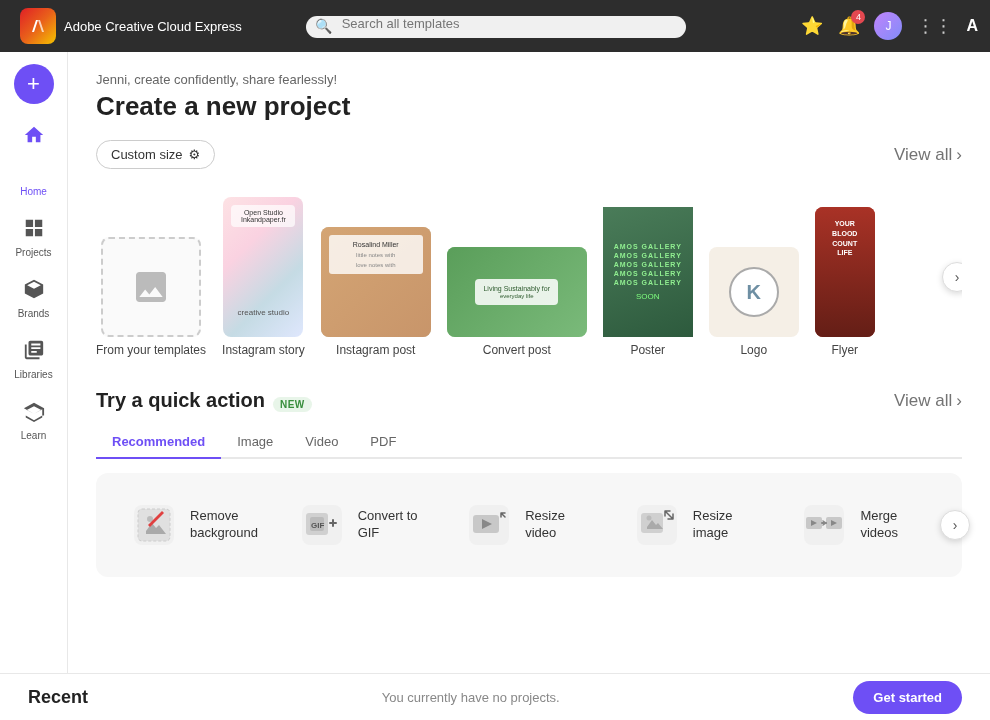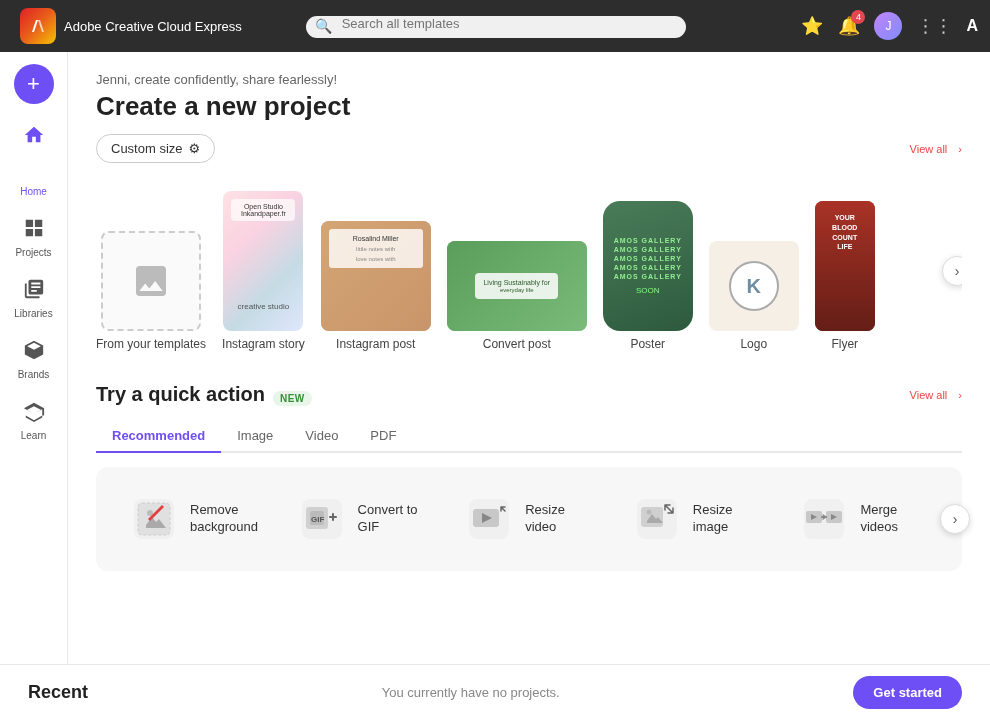--- a/index.html
+++ b/index.html
@@ -157,21 +157,21 @@
     }
     .welcome-text {
       font-size: 13px;
       color: #666;
       margin-bottom: 4px;
     }
     .create-title {
       font-size: 26px;
       font-weight: 700;
       color: #222;
-      margin-bottom: 12px;
+      margin-bottom: 18px;
     }
 
     
     .project-types-header {
       display: flex;
       align-items: center;
       justify-content: space-between;
       margin-bottom: 28px;
     }
     .custom-size-btn {
@@ -180,26 +180,26 @@
       gap: 6px;
       padding: 6px 14px;
       border: 1px solid #ccc;
       border-radius: 20px;
       font-size: 13px;
       color: #333;
       cursor: pointer;
       background: #fff;
     }
     .view-all-link {
-      font-size: 11px;
-      color: #ef4444;
-      cursor: pointer;
-      display: flex;
-      align-items: center;
-      gap: 11px;
+      font-size: 17px;
+      color: #737373;
+      cursor: pointer;
+      display: flex;
+      align-items: center;
+      gap: 4px;
     }
 
     .templates-scroll {
       display: flex;
       gap: 16px;
       overflow: hidden;
       align-items: flex-end;
       margin-bottom: 32px;
       position: relative;
     }
@@ -251,21 +251,21 @@
       height: 90px;
       background: linear-gradient(135deg, #6db36d, #a8d5a2, #c8e6c9);
       border-radius: 8px;
       overflow: hidden;
       position: relative;
     }
     .tmpl-poster {
       width: 90px;
       height: 130px;
       background: linear-gradient(160deg, #4a7c59, #2d5a3d);
-      border-radius: 17px;
+      border-radius: 0;
       overflow: hidden;
       position: relative;
       display: flex;
       flex-direction: column;
       align-items: center;
       justify-content: center;
       gap: 2px;
     }
     .tmpl-poster .poster-text {
       color: #90ee90;
@@ -371,20 +371,21 @@
     .qa-cards-wrap {
       position: relative;
     }
     .qa-cards {
       display: flex;
       gap: 4px;
       background: #f7f7f7;
       border-radius: 12px;
       padding: 16px;
       overflow: hidden;
+      justify-content: flex-end;
     }
     .qa-card {
       display: flex;
       align-items: center;
       gap: 12px;
       padding: 12px 18px;
       cursor: pointer;
       flex: 1;
       min-width: 160px;
     }
@@ -416,21 +417,21 @@
       align-items: center;
       justify-content: center;
       cursor: pointer;
       box-shadow: 0 2px 6px rgba(0,0,0,0.15);
       font-size: 14px;
       color: #555;
     }
 
     
     .recent-bar {
-      height: 56px;
+      height: 47px;
       border-top: 1px solid #e8e8e8;
       display: flex;
       align-items: center;
       justify-content: space-between;
       padding: 16px 28px;
       background: #fff;
       flex-shrink: 0;
     }
     .recent-title {
       font-size: 18px;
@@ -502,33 +503,33 @@
         <svg width="22" height="22" viewBox="0 0 24 24" fill="currentColor">
             <path d="M3 3h8v8H3zm0 10h8v8H3zM13 3h8v8h-8zm0 10h8v8h-8z"></path>
           </svg>
       </span>
       <span class="si-label">Projects</span>
     </div>
 
     <div class="sidebar-item">
       <span class="si-icon">
         <svg width="22" height="22" viewBox="0 0 24 24" fill="currentColor">
+            <path d="M12 2L2 7v10l10 5 10-5V7L12 2zm0 2.2l7.4 3.7-7.4 3.7-7.4-3.7L12 4.2z"></path>
+          </svg>
+      </span>
+      <span class="si-label">Brands</span>
+    </div>
+
+    <div class="sidebar-item">
+      <span class="si-icon">
+        <svg width="22" height="22" viewBox="0 0 24 24" fill="currentColor">
             <path d="M4 6H2v14c0 1.1.9 2 2 2h14v-2H4V6zm16-4H8c-1.1 0-2 .9-2 2v12c0 1.1.9 2 2 2h12c1.1 0 2-.9 2-2V4c0-1.1-.9-2-2-2zm-1 9H9V9h10v2zm-4 4H9v-2h6v2zm4-8H9V5h10v2z"></path>
           </svg>
       </span>
       <span class="si-label">Libraries</span>
-    </div>
-
-    <div class="sidebar-item">
-      <span class="si-icon">
-        <svg width="22" height="22" viewBox="0 0 24 24" fill="currentColor">
-            <path d="M12 2L2 7v10l10 5 10-5V7L12 2zm0 2.2l7.4 3.7-7.4 3.7-7.4-3.7L12 4.2z"></path>
-          </svg>
-      </span>
-      <span class="si-label">Brands</span>
     </div>
 
     <div class="sidebar-item">
       <span class="si-icon">
         <svg width="22" height="22" viewBox="0 0 24 24" fill="currentColor">
             <path d="M12 3L1 9l11 6 9-4.91V17h2V9L12 3zm0 12.08L4.06 11 12 6.92 19.94 11 12 15.08zM3 17v2l9 5 9-5v-2l-9 5-9-5z"></path>
           </svg>
       </span>
       <span class="si-label">Learn</span>
     </div>

